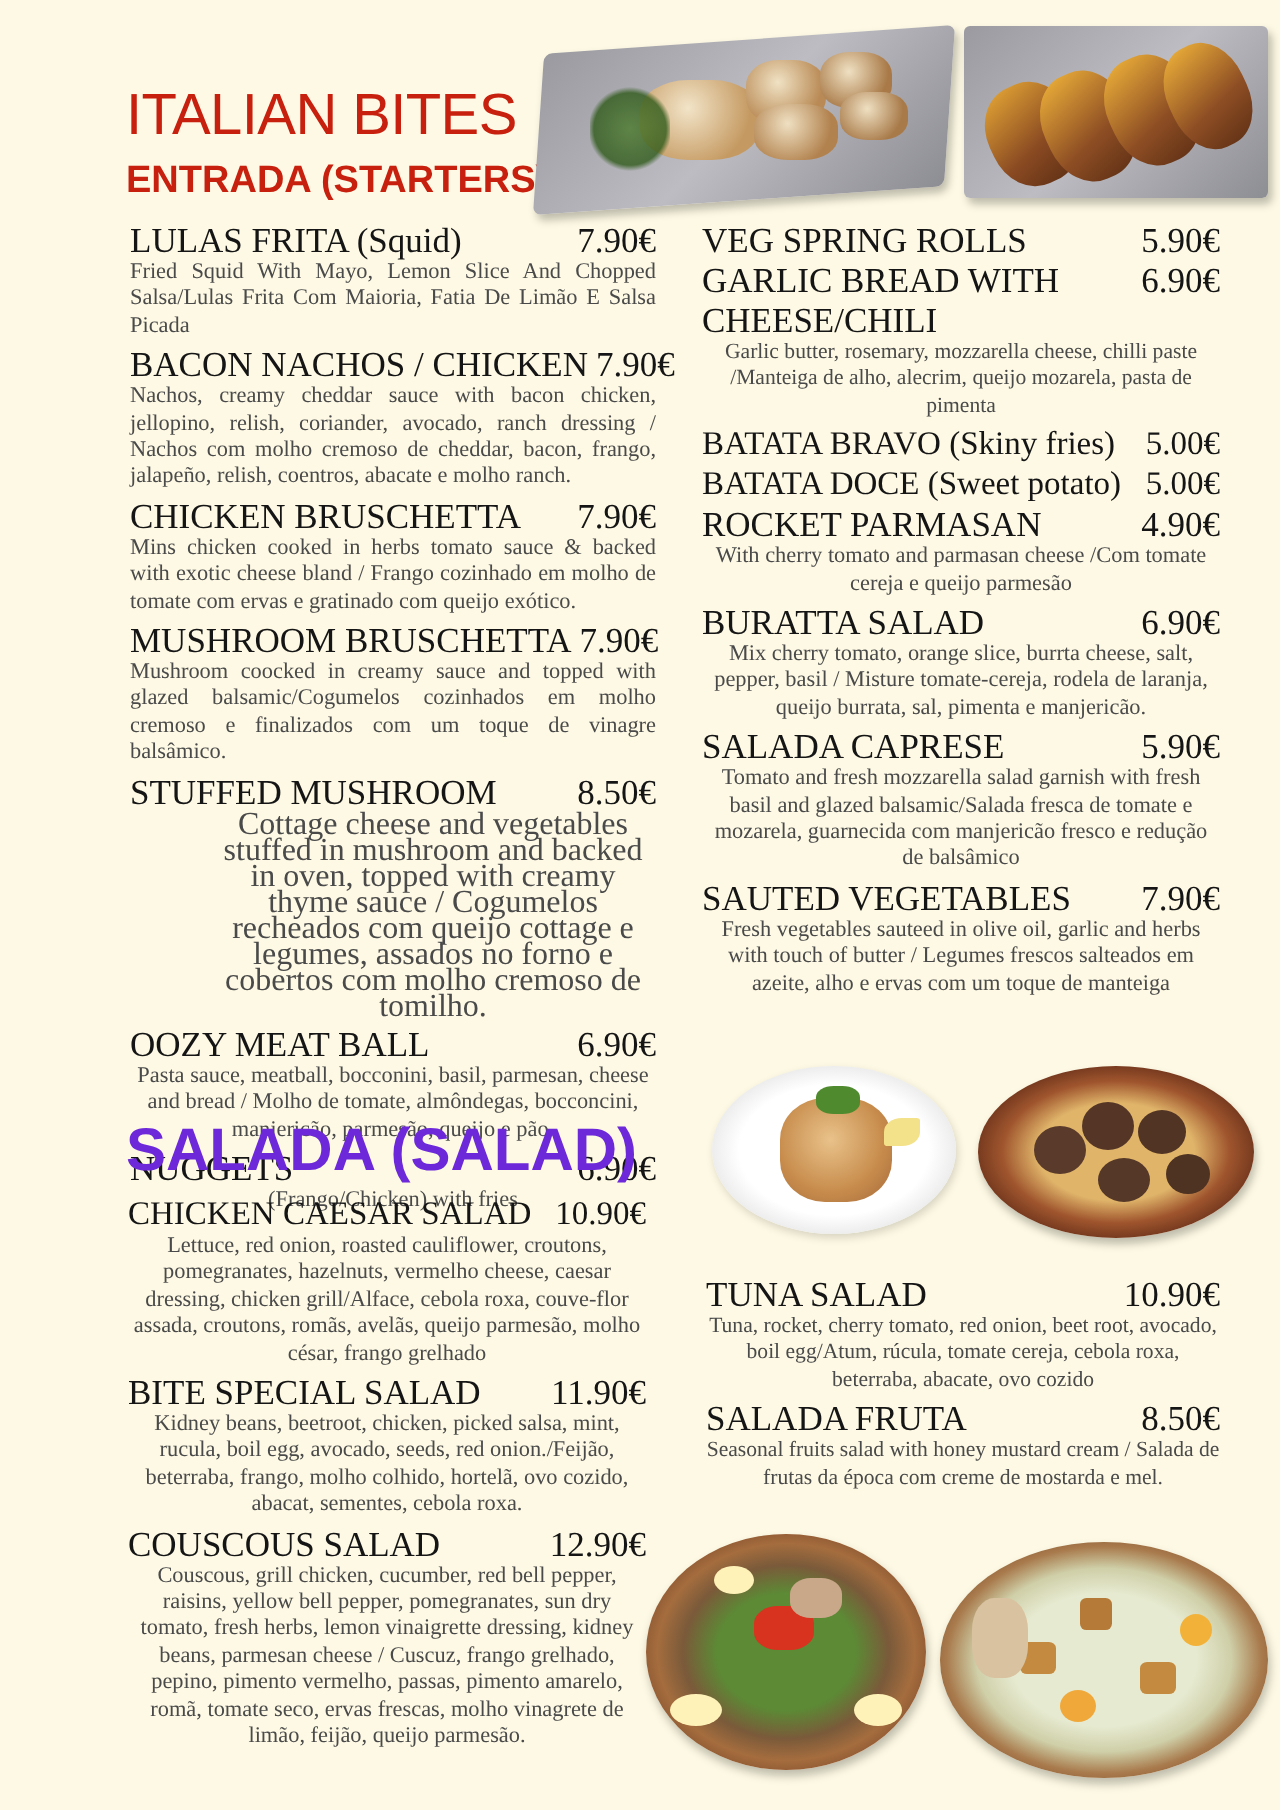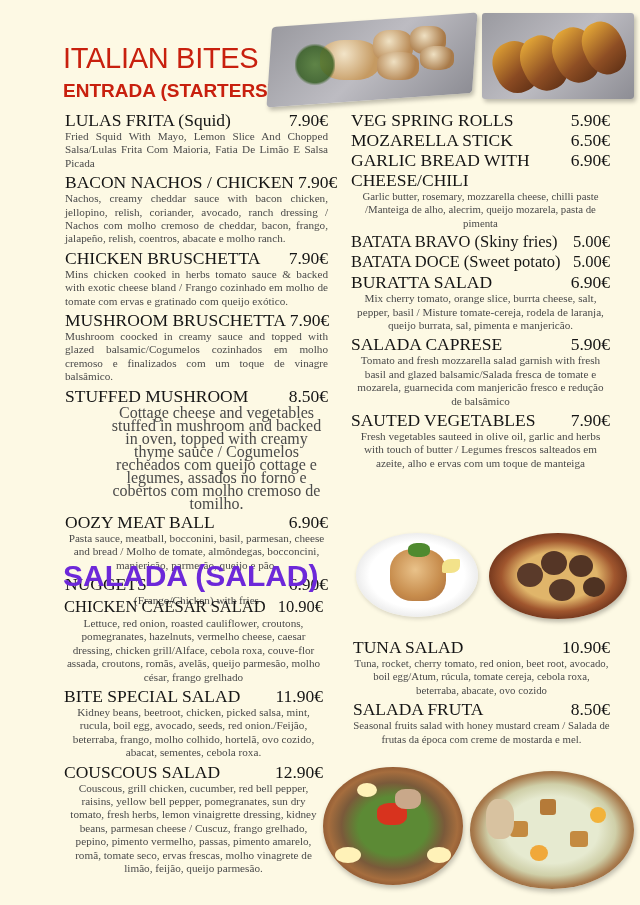--- a/index.html
+++ b/index.html
@@ -101,26 +101,20 @@
   </div>
 </div>
 
 <div class="col col-right" style="top:110px;">
   <div class="item" style="margin-bottom:0;">
     <div class="item-head">
         <span class="item-name">VEG SPRING ROLLS</span>
         <span class="item-price">5.90€</span>
       </div>
   </div>
-  <div class="item" style="margin-bottom:0;">
-    <div class="item-head">
-        <span class="item-name">MOZARELLA STICK</span>
-        <span class="item-price">6.50€</span>
-      </div>
-  </div>
   <div class="item">
     <div class="item-head">
         <span class="item-name">GARLIC BREAD WITH</span>
         <span class="item-price">6.90€</span>
       </div>
     <div class="item-head">
         <span class="item-name">CHEESE/CHILI</span>
       </div>
     <div class="item-desc loose" style="font-size:10.8px;">Garlic butter, rosemary, mozzarella cheese, chilli paste /Manteiga de alho, alecrim, queijo mozarela, pasta de pimenta</div>
   </div>
@@ -128,20 +122,27 @@
     <div class="item-head" style="font-size:16.5px;">
         <span class="item-name">BATATA BRAVO (Skiny fries)</span>
         <span class="item-price">5.00€</span>
       </div>
   </div>
   <div class="item" style="margin-bottom:0;">
     <div class="item-head" style="font-size:16.5px;">
         <span class="item-name">BATATA DOCE (Sweet potato)</span>
         <span class="item-price">5.00€</span>
       </div>
+  </div>
+  <div class="item">
+    <div class="item-head">
+        <span class="item-name">ROCKET PARMASAN</span>
+        <span class="item-price">4.90€</span>
+      </div>
+    <div class="item-desc loose">With cherry tomato and parmasan cheese /Com tomate cereja e queijo parmesão</div>
   </div>
   <div class="item">
     <div class="item-head">
         <span class="item-name">BURATTA SALAD</span>
         <span class="item-price">6.90€</span>
       </div>
     <div class="item-desc loose">Mix cherry tomato, orange slice, burrta cheese, salt, pepper, basil / Misture tomate-cereja, rodela de laranja, queijo burrata, sal, pimenta e manjericão.</div>
   </div>
   <div class="item">
     <div class="item-head">

